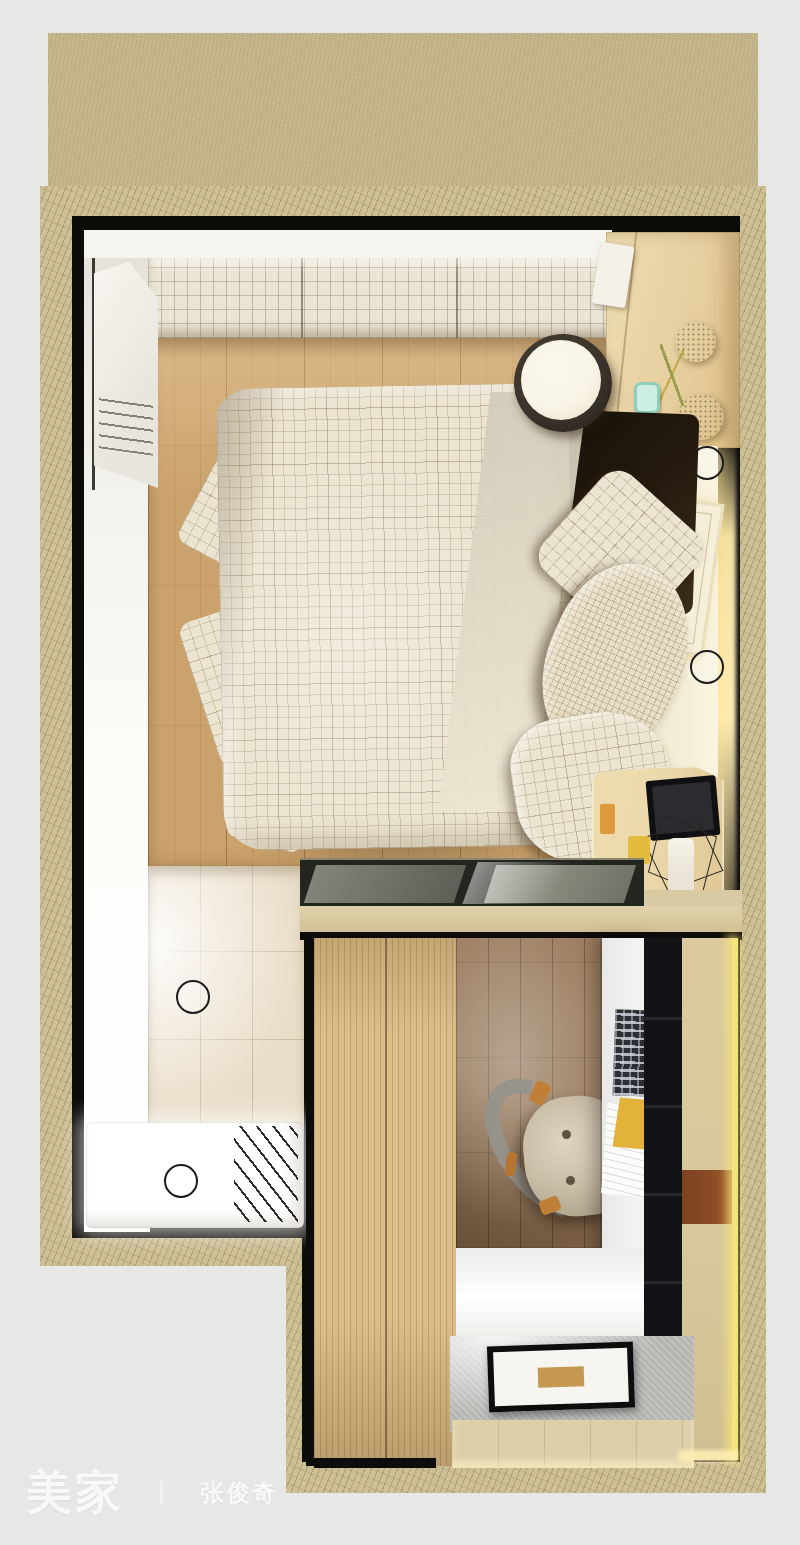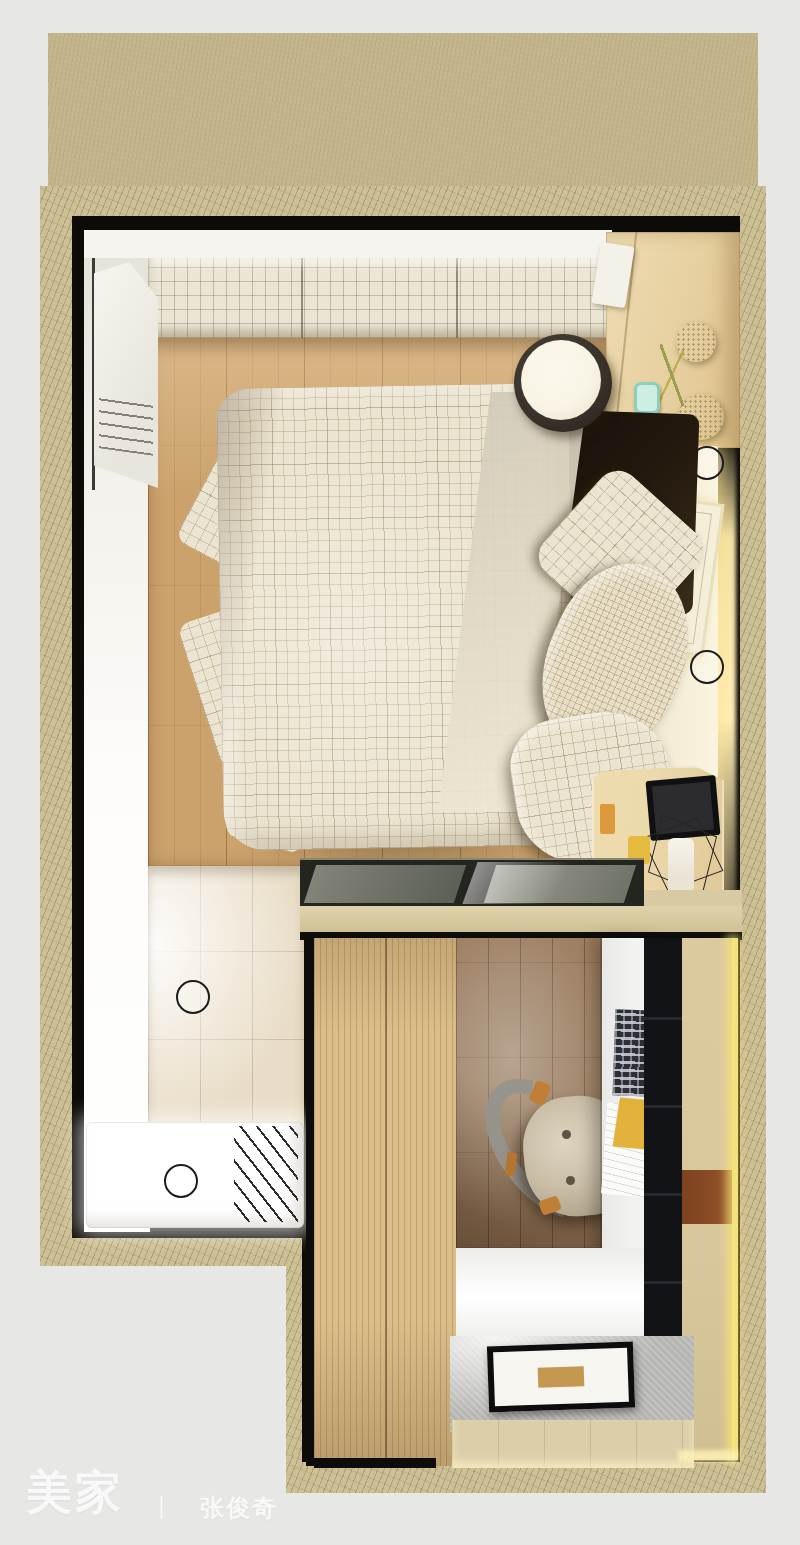--- a/index.html
+++ b/index.html
@@ -219,21 +219,21 @@
     background:#f6f5f0;border:6px solid var(--matFrame,#0d0d0d);box-shadow:2px 4px 8px rgba(0,0,0,.4);}
   .mat:before{content:"";position:absolute;left:50%;top:50%;width:46px;height:20px;
     transform:translate(-50%,-50%);background:var(--matCenter,#c49851);}
   .floor-beige{left:452px;top:1420px;width:242px;height:48px;background-color:#dbcfa9;
     background-image:repeating-linear-gradient(90deg,rgba(120,100,60,.2) 0 1px,transparent 1px 46px);
     box-shadow:inset 0 -6px 10px rgba(255,244,200,.7);}
   .glow-under-panel{left:678px;top:1450px;width:60px;height:12px;filter:blur(2px);
     background:rgba(255,240,180,.85);}
 
   
-  .watermark{left:26px;top:1462px;display:flex;align-items:flex-end;gap:26px;
+  .watermark{left:26px;top:1462px;display:flex;align-items:center;gap:26px;
     color:var(--watermark,rgba(255,255,255,.8));text-shadow:0 1px 2px rgba(0,0,0,.05);}
   .wm-brand{font-size:46px;font-weight:bold;letter-spacing:3px;}
   .wm-sep{font-size:24px;font-weight:300;opacity:.9;}
   .wm-author{font-size:24px;font-weight:bold;letter-spacing:2px;}
 </style>
 </head>
 <body>
 
 <div class="canvas">
 

